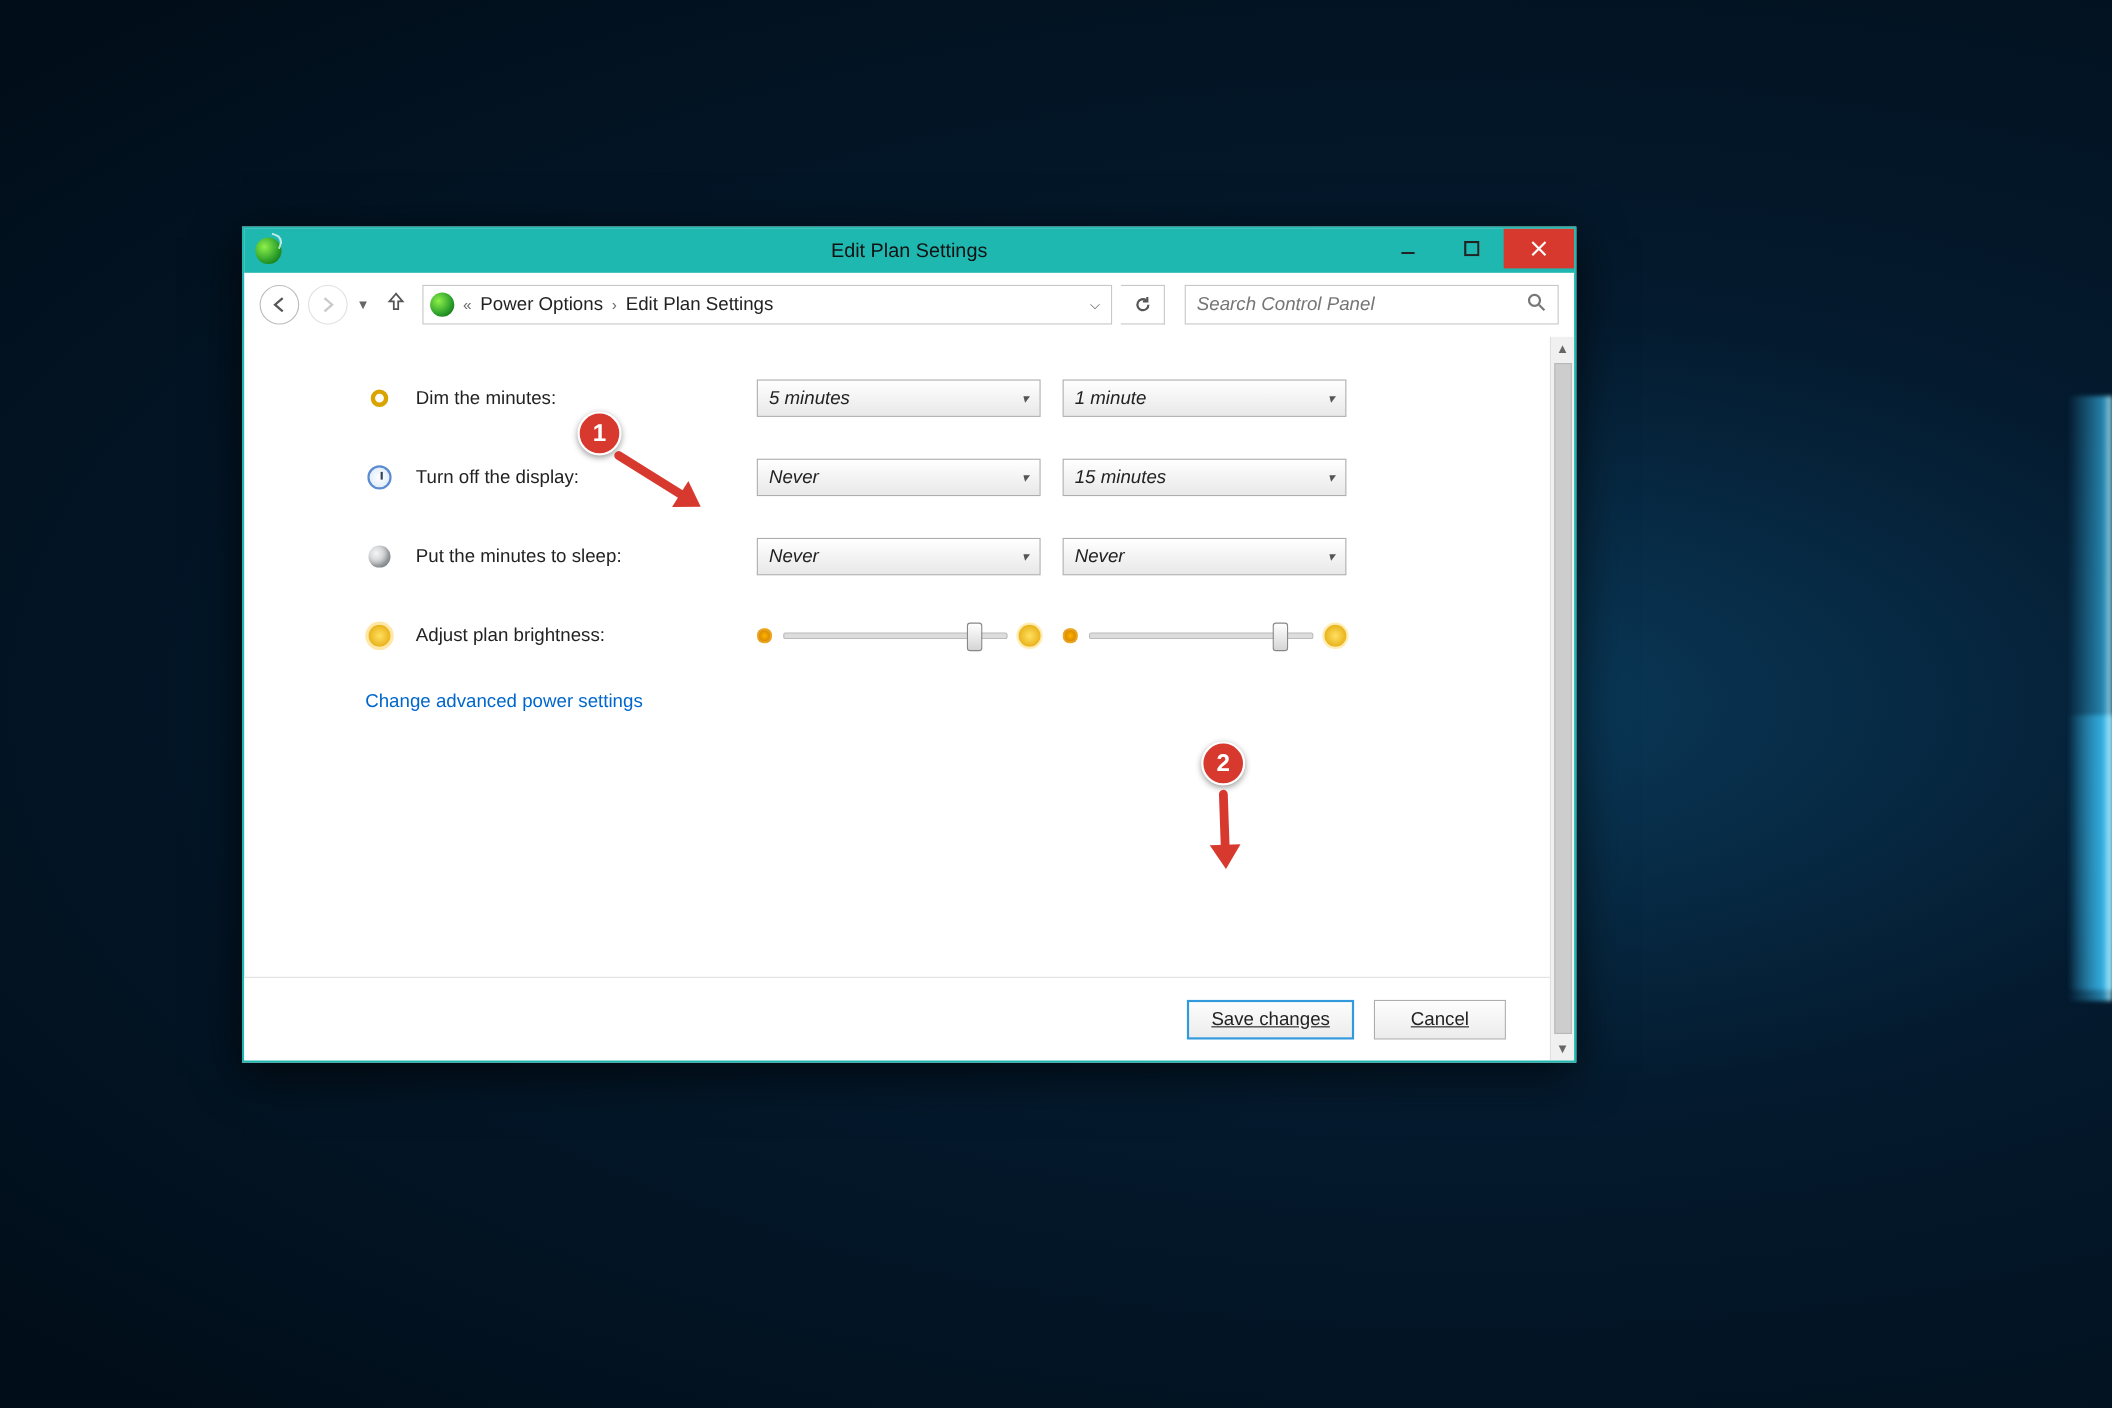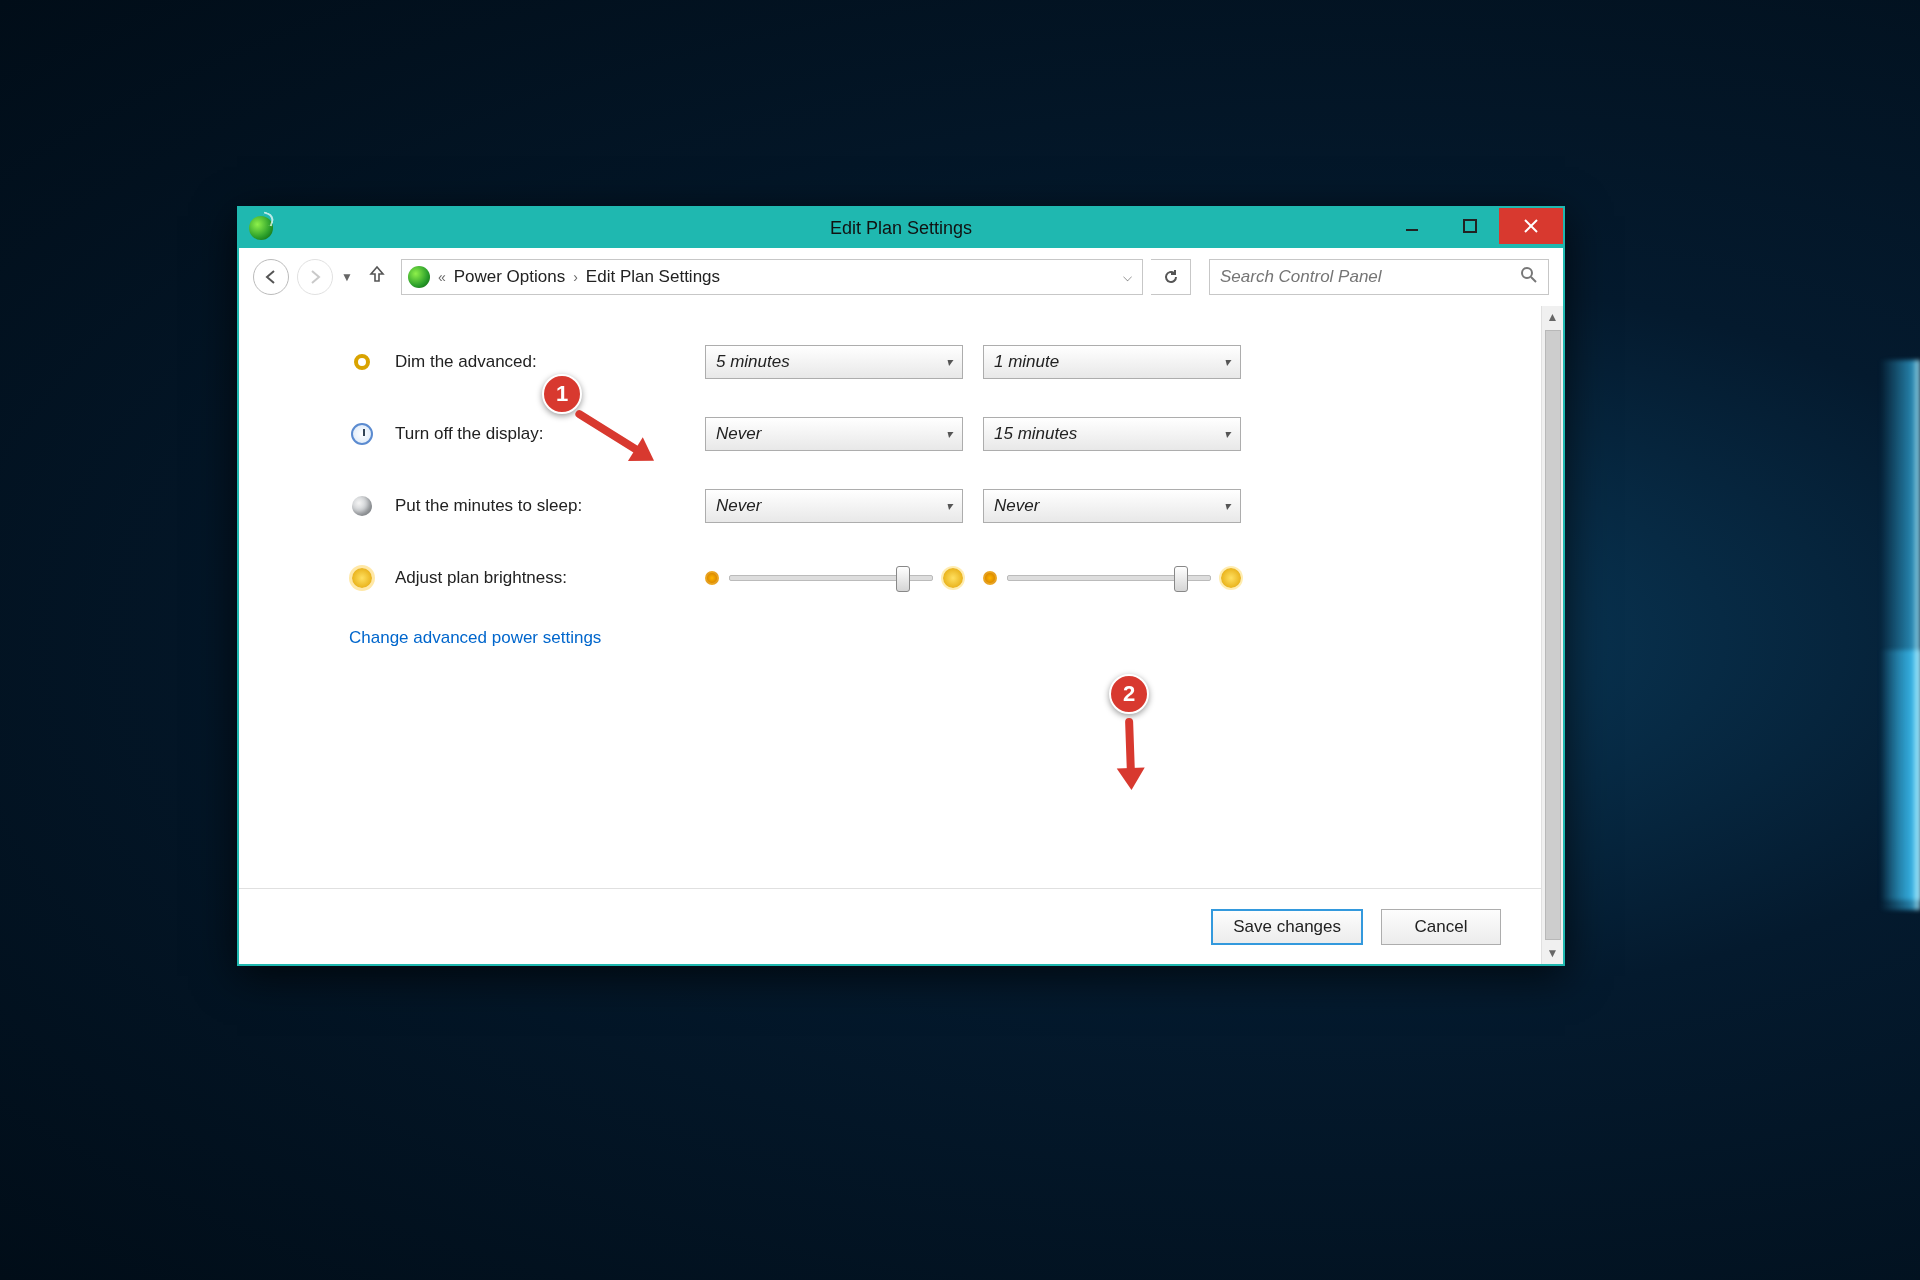--- a/index.html
+++ b/index.html
@@ -13,22 +13,22 @@
     overflow: hidden;
   }
   .win-light {
     position: absolute; right: 0; top: 360px; width: 40px; height: 540px;
     background: linear-gradient(to right, rgba(0,160,255,0) 0%, rgba(60,200,255,0.6) 80%, rgba(180,240,255,0.9) 100%);
     filter: blur(2px);
   }
   .win-light2 { top: 650px; height: 260px; }
   .window {
     position: absolute;
-    left: 237px; top: 206px;
-    width: 1328px; height: 760px;
+    left: 220px; top: 206px;
+    width: 1213px; height: 760px;
     background: #fff;
     border: 2px solid #1fb8b0;
     box-shadow: 0 10px 40px rgba(0,0,0,0.7);
   }
   .titlebar {
     height: 40px;
     background: #1fb8b0;
     display: flex; align-items: center;
     position: relative;
   }
@@ -198,21 +198,21 @@
     position:absolute; left:0; right:22px; bottom:0; height:76px;
     border-top:1px solid #e0e0e0;
     display:flex; justify-content:flex-end; align-items:center;
     padding-right: 40px; gap: 18px;
     background:#fff;
   }
   .btn {
     min-width: 120px; height:36px; padding: 0 20px;
     border:1px solid #adadad;
     background: linear-gradient(to bottom,#fdfdfd,#ececec);
-    display:flex; align-items:center; justify-content:center;
+    display:flex; align-items:center; justify-content:center;text-decoration:underline;
   }
   .btn.primary { border:2px solid #3399dd; }
 
   
   .anno-badge {
     position:absolute; width:40px; height:40px; border-radius:50%;
     background:#d8392f; color:#fff; font-weight:bold; font-size:22px;
     display:flex; align-items:center; justify-content:center;
     box-shadow: 0 2px 6px rgba(0,0,0,0.4);
     border: 2px solid #fff;
@@ -306,21 +306,21 @@
   </div>
 
   <div class="content">
     <div class="panel">
 
 
       <div class="setting-row">
         <div class="row-icon">
             <div class="ring-icon"></div>
           </div>
-        <div class="row-label">Dim the advanced:</div>
+        <div class="row-label">Dim the minutes:</div>
         <div class="select">
           <span>5 minutes</span>
           <span class="caret">▾</span>
         </div>
         <div class="select">
           <span>1 minute</span>
           <span class="caret">▾</span>
         </div>
       </div>
 

